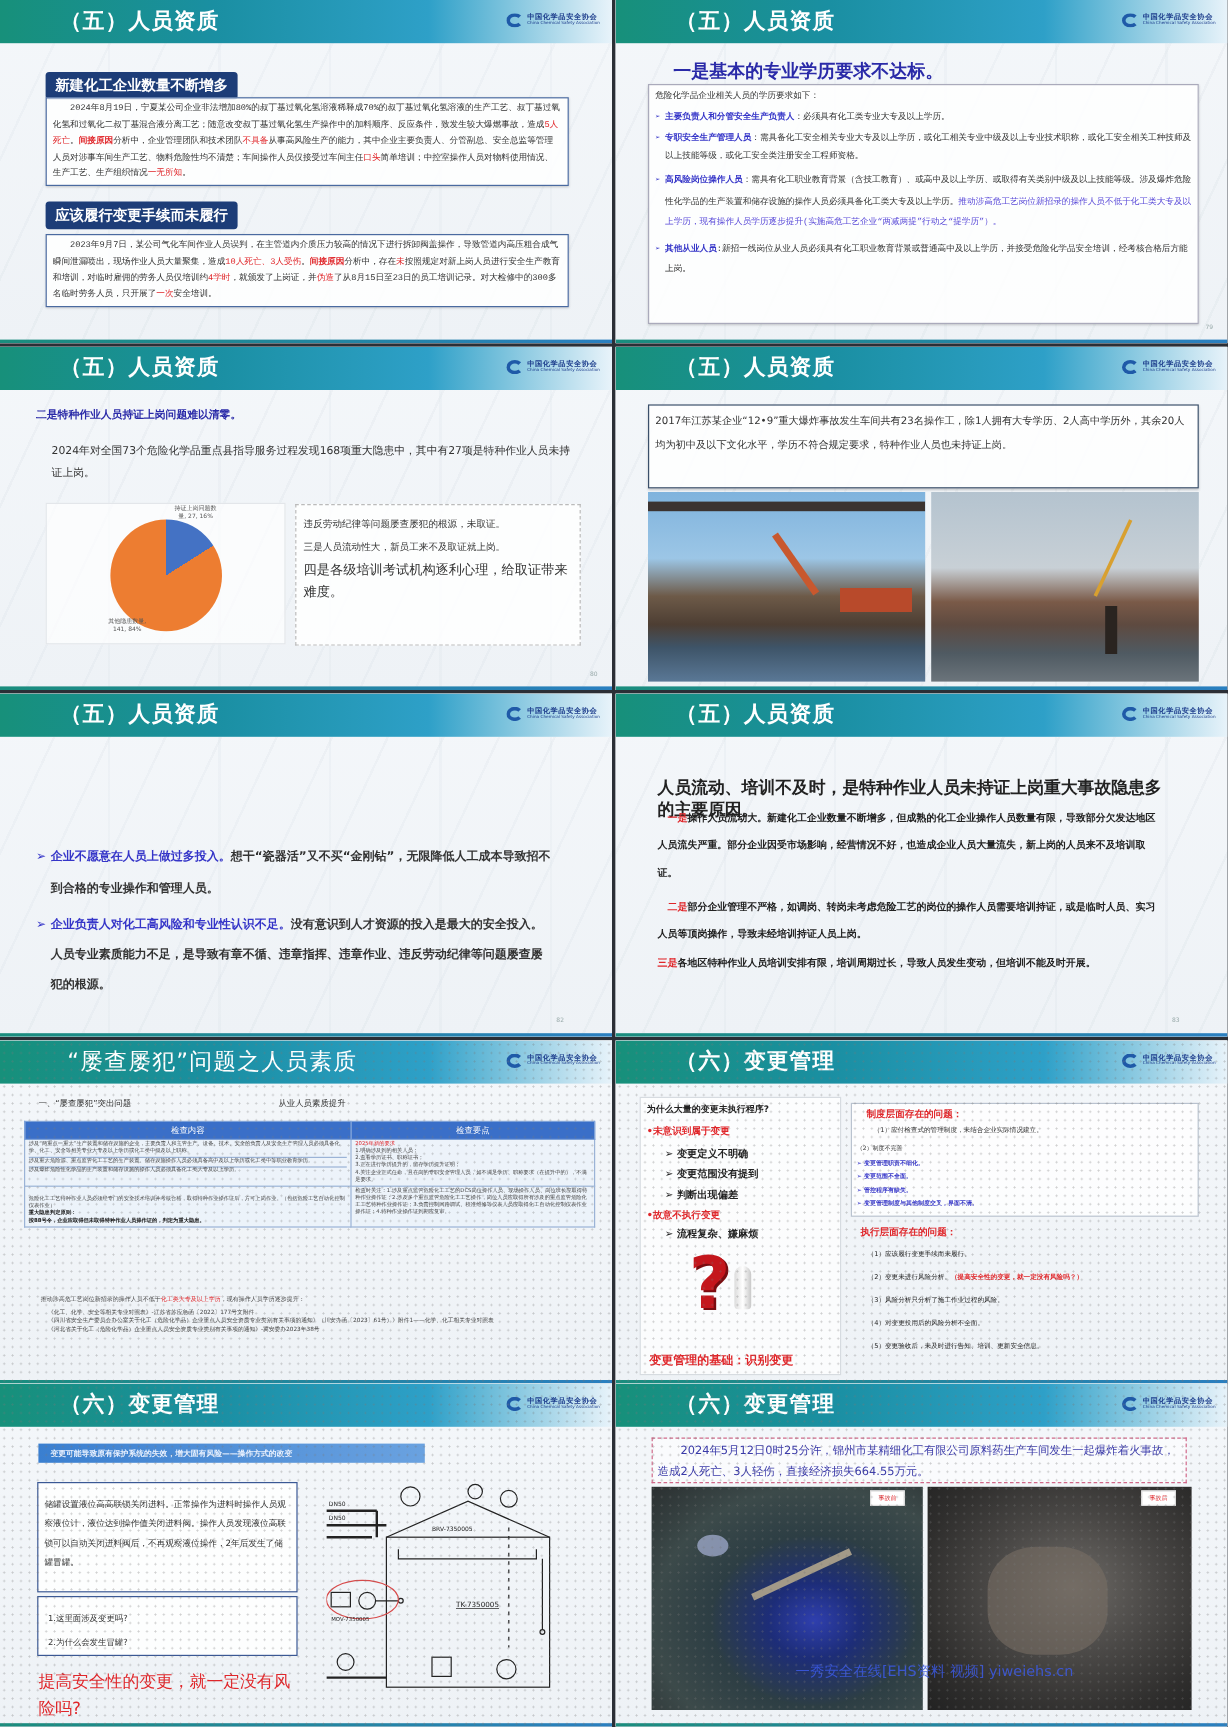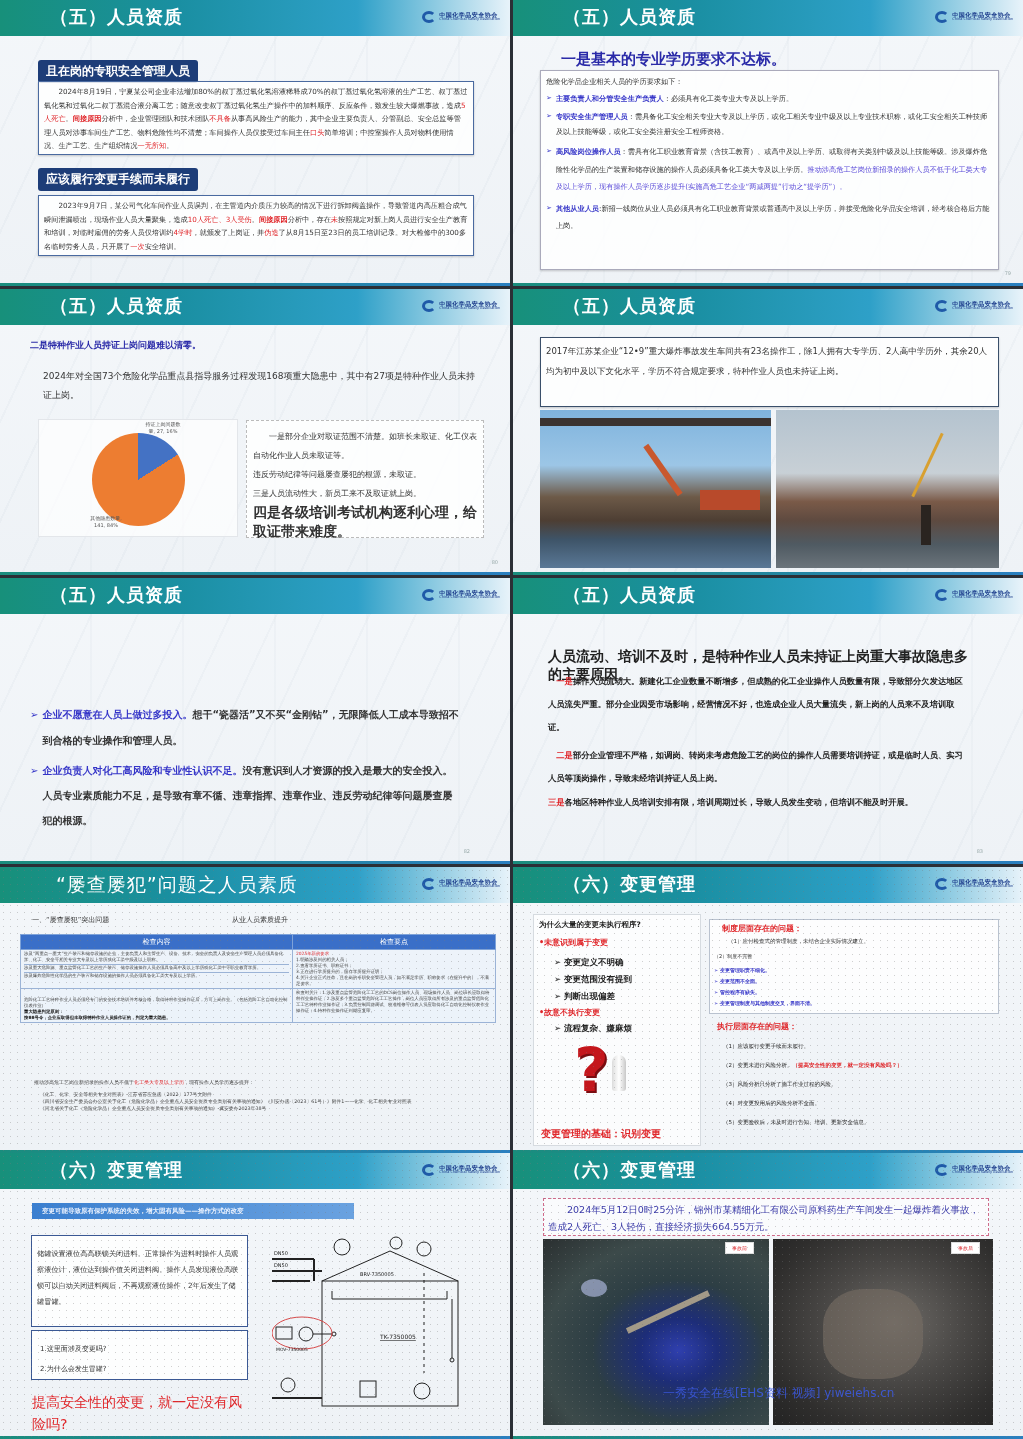--- a/index.html
+++ b/index.html
@@ -30,21 +30,21 @@
   .logo .mark { width: 14px; height: 12px; border-radius: 50%; border: 3px solid #1f5aa8; border-right-color: transparent; }
   .logo .txt { display: flex; flex-direction: column; line-height: 1; }
   .logo .cn { font-size: 6px; color: #1d3d8c; font-weight: bold; letter-spacing: 0.5px; }
   .logo .en { font-size: 3.5px; color: #1d3d8c; }
   .foot-line { position: absolute; left: 0; bottom: 0; width: 100%; height: 3px; background: linear-gradient(90deg,#1a8d7d,#2a7fc0); }
   .pgno { position: absolute; right: 12px; bottom: 10px; font-size: 5px; color: #9aa; }
 
   
   .tag { position: absolute; background: #1d3d78; color: #fff; font-weight: bold; font-size: 12px; padding: 3px 8px; border-radius: 3px; }
   .box { position: absolute; border: 1px solid #4a6aa0; background: rgba(255,255,255,.85); box-shadow: 0 1px 2px rgba(0,0,0,.2); }
-  .p { font-size: 7.2px; line-height: 13.5px; color: #333; }
+  .p { font-size: 7.2px; line-height: 13.5px; color: #333; font-family: Liberation Mono, monospace; }
   .red { color: #e0262a; }
   .redhl { color: #e0262a; font-weight: bold; }
   .blue { color: #3535c8; font-weight: bold; }
   .darkblue { color: #2a2aa8; font-weight: bold; }
 
   
   .bullet { display: flex; gap: 4px; }
   .bullet .ar { color: #3535c8; font-size: 7px; }
 
   
@@ -75,21 +75,21 @@
     <div class="hdr">
       <div class="title">（五）人员资质</div>
       <div class="logo">
         <span class="mark"></span>
         <span class="txt">
             <span class="cn">中国化学品安全协会</span>
             <span class="en">China Chemical Safety Association</span>
           </span>
       </div>
     </div>
-    <div class="tag" style="left:38px;top:60px;">且在岗的专职安全管理人员</div>
+    <div class="tag" style="left:38px;top:60px;">新建化工企业数量不断增多</div>
     <div class="box" style="left:38px;top:81px;width:436px;height:74px;padding:3px 5px;">
       <p class="p" style="text-indent:2em;">
         <span>2024年8月19日，宁夏某公司企业非法增加80%的叔丁基过氧化氢溶液稀释成70%的叔丁基过氧化氢溶液的生产工艺、叔丁基过氧化氢和过氧化二叔丁基混合液分离工艺；随意改变叔丁基过氧化氢生产操作中的加料顺序、反应条件，致发生较大爆燃事故，造成</span><span class="red">5人死亡</span><span>。</span><span class="redhl">间接原因</span><span>分析中，企业管理团队和技术团队</span><span class="red">不具备</span><span>从事高风险生产的能力，其中企业主要负责人、分管副总、安全总监等管理人员对涉事车间生产工艺、物料危险性均不清楚；车间操作人员仅接受过车间主任</span><span class="red">口头</span><span>简单培训；中控室操作人员对物料使用情况、生产工艺、生产组织情况</span><span class="red">一无所知</span><span>。</span>
       </p>
     </div>
     <div class="tag" style="left:38px;top:168px;">应该履行变更手续而未履行</div>
     <div class="box" style="left:38px;top:195px;width:436px;height:61px;padding:3px 5px;">
       <p class="p" style="text-indent:2em;">
         <span>2023年9月7日，某公司气化车间作业人员误判，在主管道内介质压力较高的情况下进行拆卸阀盖操作，导致管道内高压粗合成气瞬间泄漏喷出，现场作业人员大量聚集，造成</span><span class="red">10人死亡、3人受伤</span><span>。</span><span class="redhl">间接原因</span><span>分析中，存在</span><span class="red">未</span><span>按照规定对新上岗人员进行安全生产教育和培训，对临时雇佣的劳务人员仅培训约</span><span class="red">4学时</span><span>，就颁发了上岗证，并</span><span class="red">伪造</span><span>了从8月15日至23日的员工培训记录。对大检修中的300多名临时劳务人员，只开展了</span><span class="red">一次</span><span>安全培训。</span>
       </p>
@@ -145,24 +145,23 @@
           </span>
       </div>
     </div>
     <div class="darkblue" style="position:absolute;left:30px;top:50px;font-size:9px;">二是特种作业人员持证上岗问题难以清零。</div>
     <div style="position:absolute;left:43px;top:78px;width:440px;font-size:9px;line-height:19px;color:#333;">2024年对全国73个危险化学品重点县指导服务过程发现168项重大隐患中，其中有27项是特种作业人员未持证上岗。</div>
     <div style="position:absolute;left:38px;top:130px;width:200px;height:118px;background:rgba(255,255,255,.7);border:1px solid #e3e6ea;"></div>
     <div class="pie" style="background:conic-gradient(#4472c4 0 16%, #ed7d31 16% 100%);"></div>
     <div class="pie-label" style="left:145px;top:132px;width:36px;">持证上岗问题数量, 27, 16%</div>
     <div class="pie-label" style="left:86px;top:226px;width:40px;">其他隐患数量, 141, 84%</div>
     <div style="position:absolute;left:246px;top:131px;width:238px;height:118px;border:1px dashed #bbb;background:rgba(255,255,255,.85);padding:6px 6px;">
-      <div style="font-size:8px;line-height:19px;color:#333;text-indent:2em;">一是部分企业对取证范围不清楚。如班长未取证、化工仪表自动化作业人员未取证等。</div>
       <div style="font-size:8px;line-height:19px;color:#333;">违反劳动纪律等问题屡查屡犯的根源，未取证。</div>
       <div style="font-size:8px;line-height:19px;color:#333;">三是人员流动性大，新员工来不及取证就上岗。</div>
-      <div style="font-size:14px;line-height:19px;color:#333;font-weight:bold;">四是各级培训考试机构逐利心理，给取证带来难度。</div>
+      <div style="font-size:11px;line-height:19px;color:#333;">四是各级培训考试机构逐利心理，给取证带来难度。</div>
     </div>
     <div class="pgno">80</div>
     <div class="foot-line"></div>
   </div>
 
   <div class="slide" style="left:513px;top:289px;">
     <div class="slide-bg-lines"></div>
     <div class="hdr">
       <div class="title">（五）人员资质</div>
       <div class="logo">

